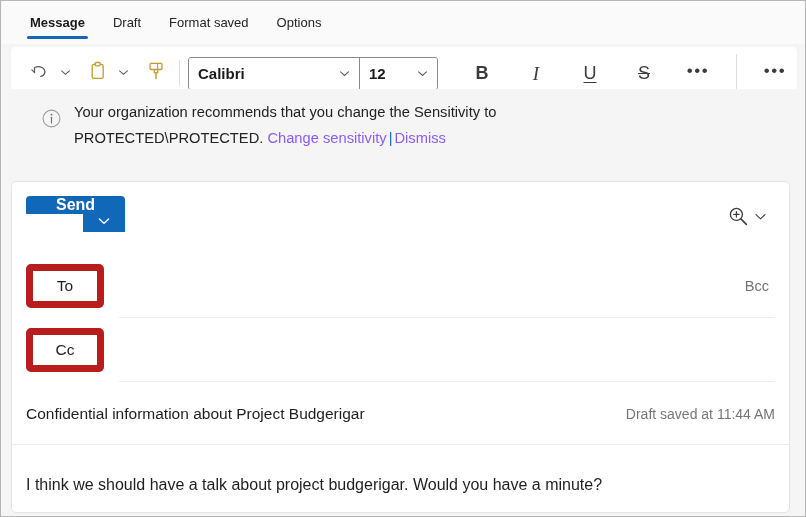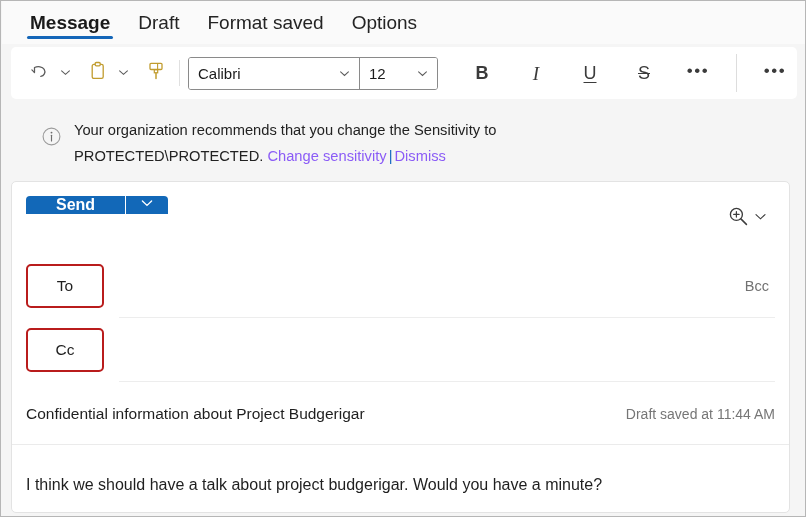--- a/index.html
+++ b/index.html
@@ -34,21 +34,21 @@
     padding-left: 14px;
     box-sizing: border-box;
   }
   .tab {
     position: relative;
     height: 43px;
     display: flex;
     align-items: center;
     justify-content: center;
     padding: 0 14px;
-    font-size: 19px;
+    font-size: 13px;
     color: #242424;
     cursor: pointer;
     white-space: nowrap;
     user-select: none;
   }
   .tab.active {
     font-weight: bold;
     color: #1a1a1a;
   }
   .tab.active::after {
@@ -107,20 +107,21 @@
 
   
   .combo-group {
     display: flex;
     align-items: stretch;
     height: 31px;
     border: 1px solid #8a8a8a;
     border-radius: 3px;
     overflow: hidden;
     background: #fff;
+    font-weight: bold;
   }
   .combo {
     display: flex;
     align-items: center;
     background: #fff;
     cursor: pointer;
     box-sizing: border-box;
   }
   .combo + .combo { border-left: 1px solid #8a8a8a; }
   .combo .cv {
@@ -154,21 +155,21 @@
     font-size: 17px;
     letter-spacing: 1.5px;
     color: #3b3b3b;
     line-height: 1;
     padding-bottom: 5px;
   }
 
   
   .infobar {
     position: absolute;
-    left: 10px; top: 106px;
+    left: 10px; top: 88px;
     width: 786px;
     height: 66px;
     display: flex;
     align-items: flex-start;
     padding: 10px 12px 0 30px;
     box-sizing: border-box;
     background: #f5f5f5;
   }
   .info-icon {
     flex: 0 0 auto;
@@ -204,24 +205,25 @@
   .sendrow {
     position: relative;
     height: 72px;
     display: flex;
     align-items: center;
     padding: 0 14px;
     box-sizing: border-box;
   }
   .split {
     display: flex;
-    align-items: flex-start;
+    align-items: flex-end;
     height: 44px;
     border-radius: 4px;
     overflow: hidden;
+    flex-direction: column;
   }
   .send-main {
     background: #1268b8;
     color: #ffffff;
     font-size: 16px;
     font-weight: bold;
     padding: 0 30px;
     display: flex;
     align-items: center;
     justify-content: center;
@@ -253,21 +255,21 @@
     position: relative;
     height: 64px;
     display: flex;
     align-items: center;
     padding: 0 14px;
     box-sizing: border-box;
   }
   .pillbtn {
     width: 78px;
     height: 44px;
-    border: 2px solid #b91c1c;
+    border: 7px solid #b91c1c;
     border-radius: 5px;
     background: #ffffff;
     display: flex;
     align-items: center;
     justify-content: center;
     font-size: 15.5px;
     color: #1f1f1f;
     cursor: pointer;
     user-select: none;
     box-sizing: border-box;

